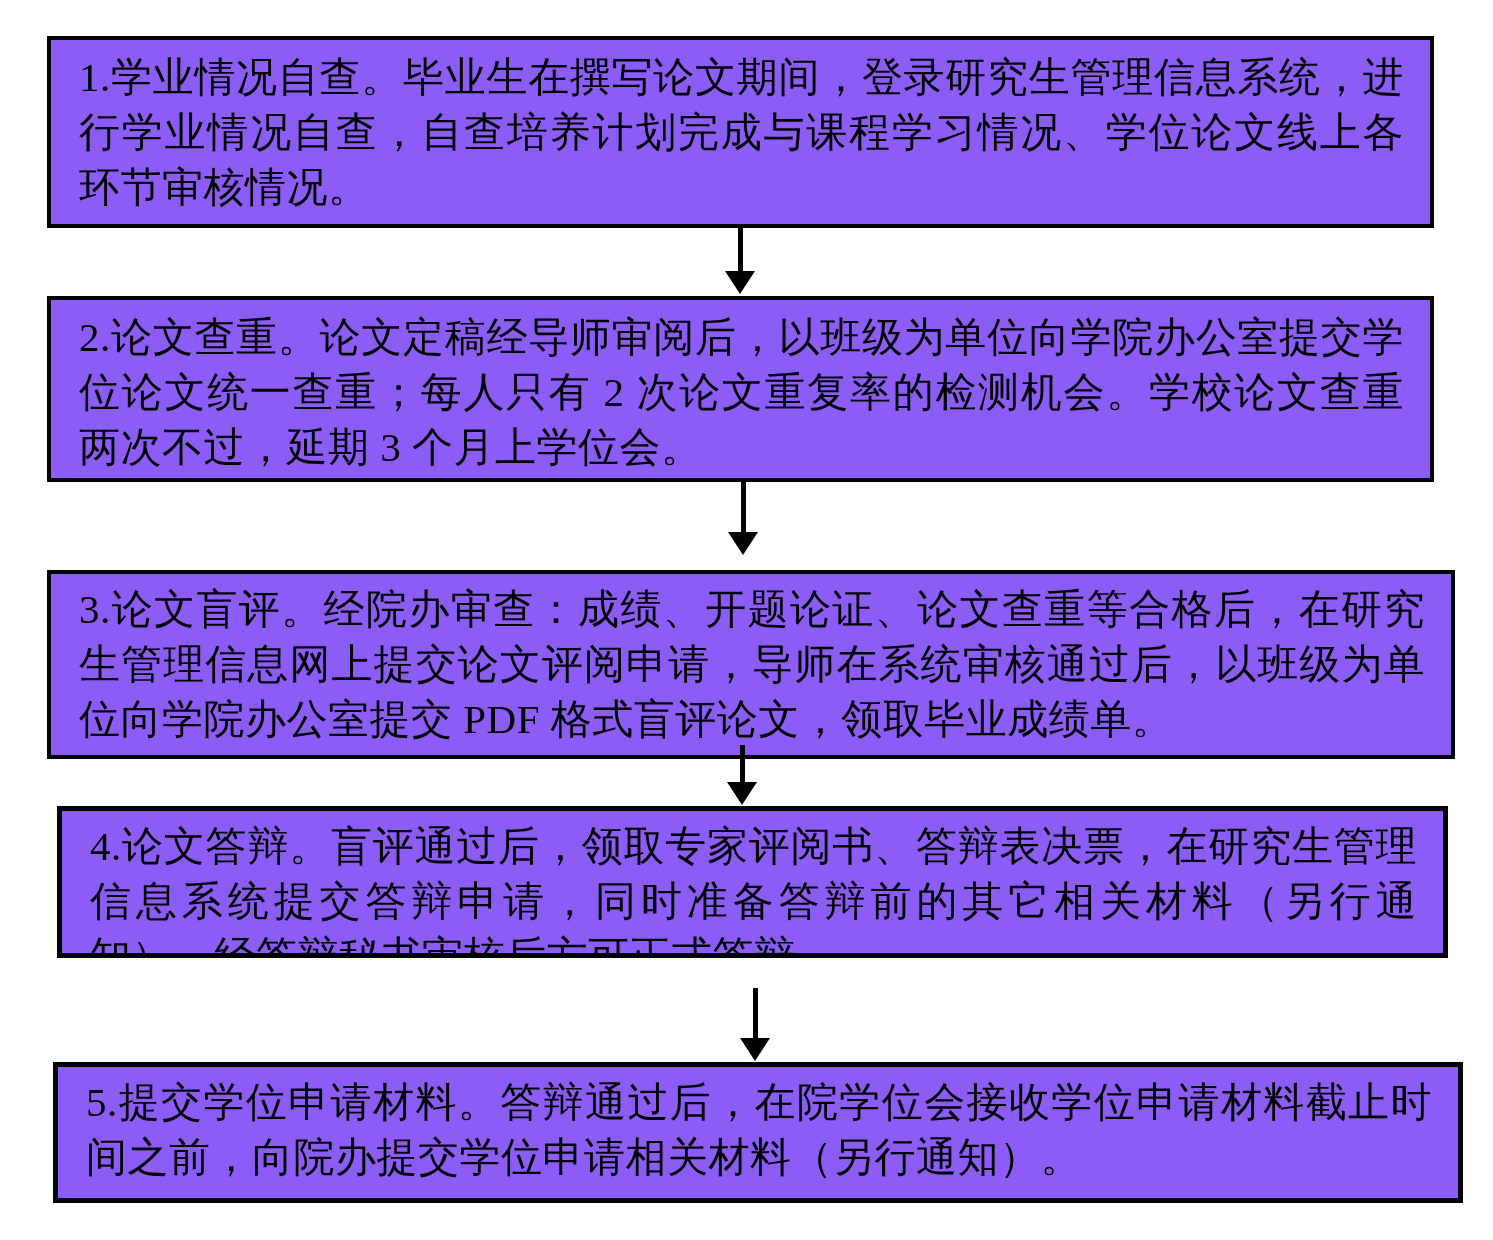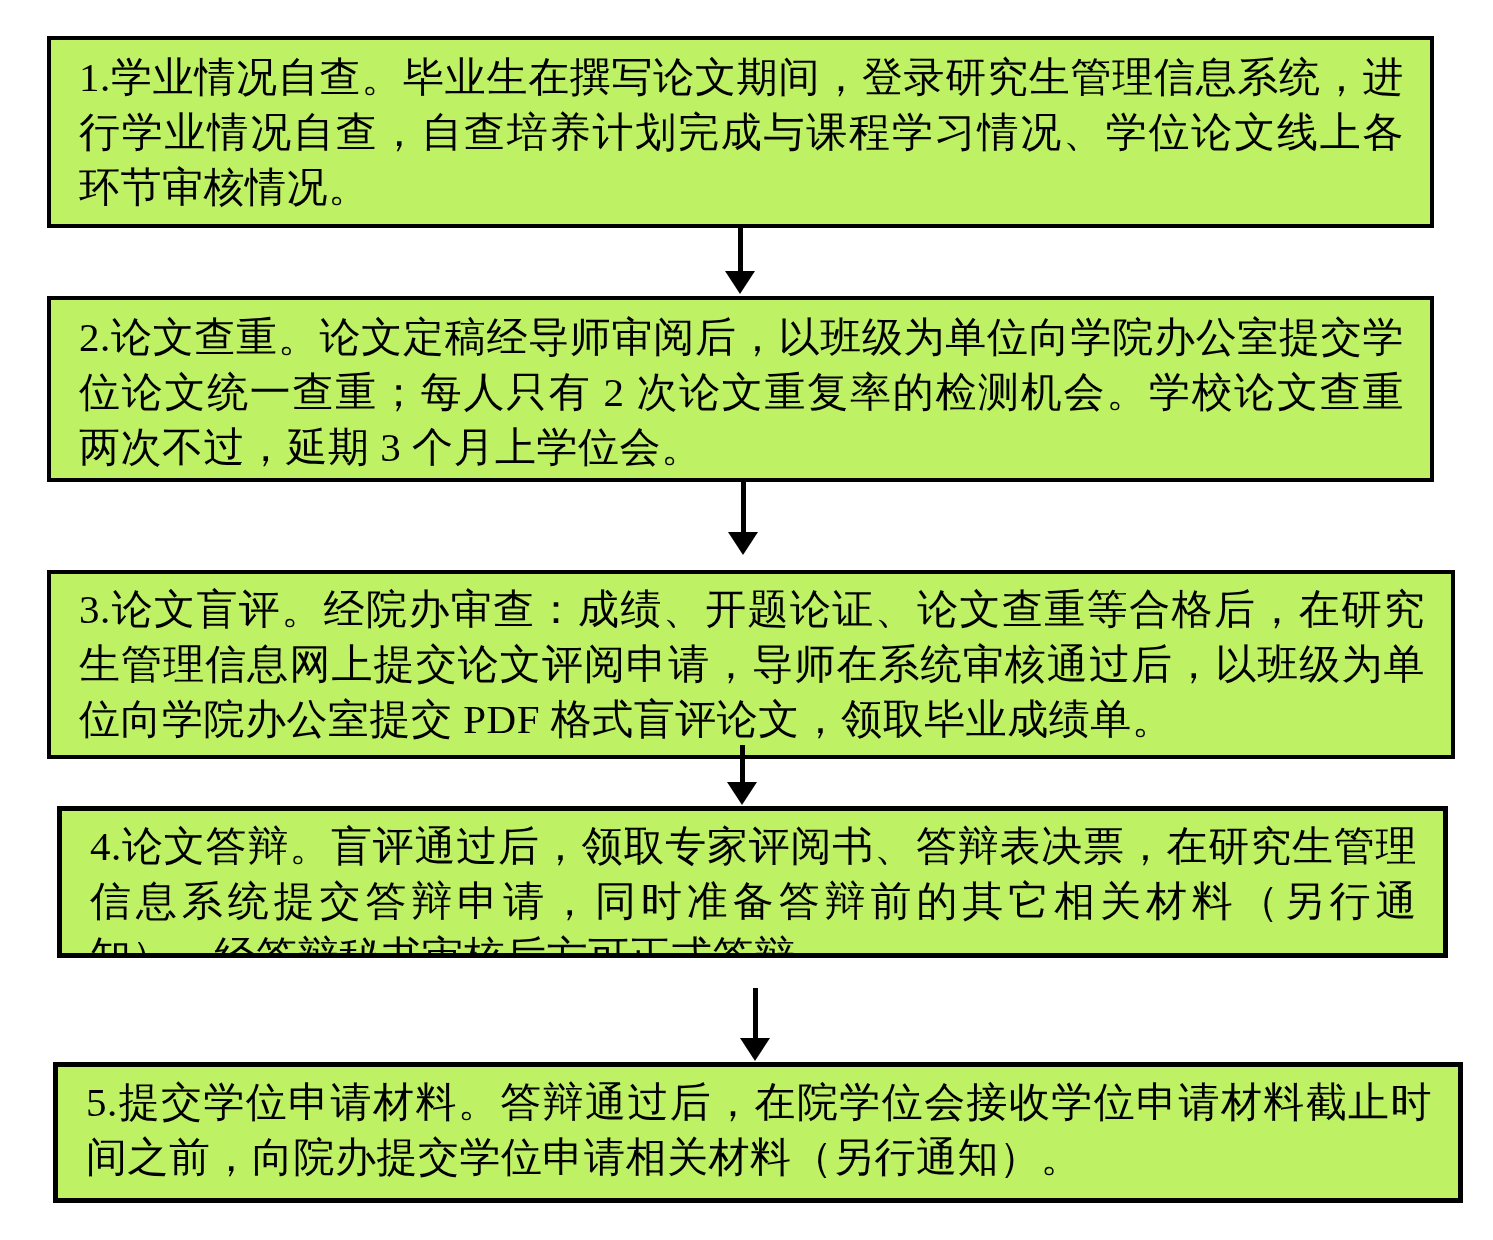--- a/index.html
+++ b/index.html
@@ -12,21 +12,21 @@
     width: 1493px;
     height: 1240px;
     background: #ffffff;
     font-family: "Liberation Serif", "DejaVu Serif", serif;
     color: #000000;
   }
   .step-box {
     position: absolute;
     box-sizing: border-box;
     border: 4px solid #000000;
-    background: #bef264;
+    background: #8b5cf6;
     font-size: 41px;
     line-height: 55px;
     text-align: justify;
     padding: 10px 26px 0 28px;
     overflow: hidden;
     letter-spacing: 0.5px;
   }
   #step-box-1 { left: 47px;  top: 36px;   width: 1387px; height: 192px; }
   #step-box-2 { left: 47px;  top: 296px;  width: 1387px; height: 186px; }
   #step-box-3 { left: 47px;  top: 570px;  width: 1408px; height: 189px; padding-top: 8px; }

